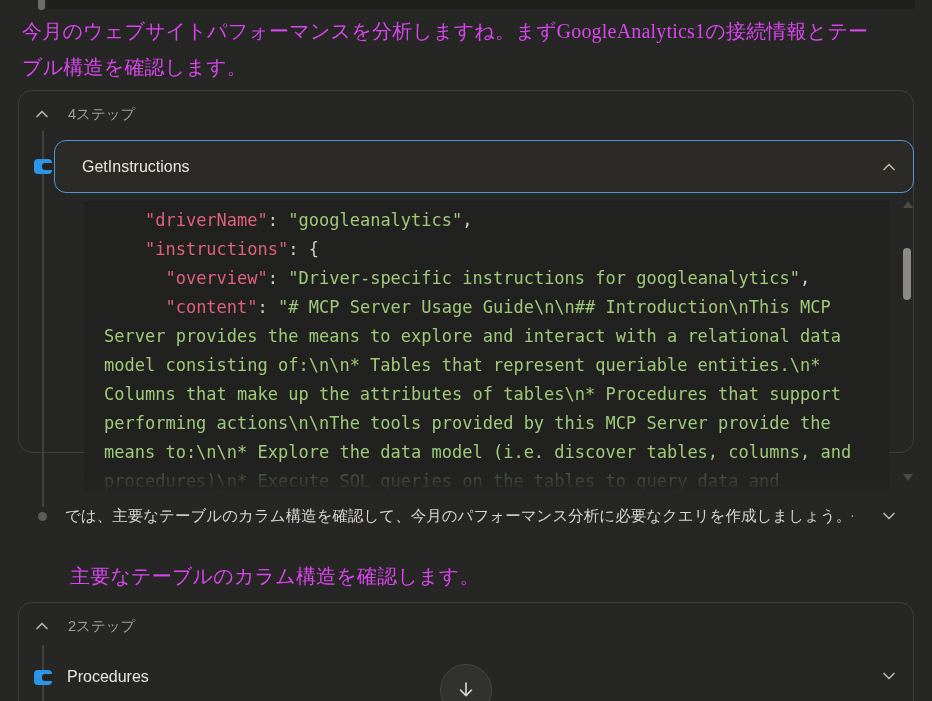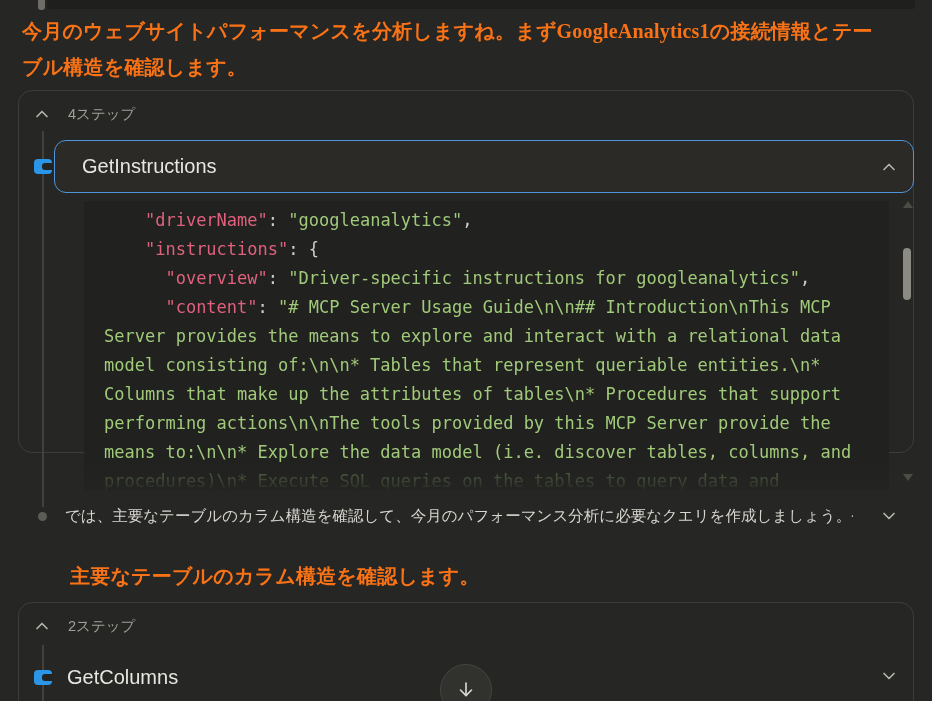--- a/index.html
+++ b/index.html
@@ -9,23 +9,23 @@
     background:#262624;
     font-family:"Liberation Sans","DejaVu Sans",sans-serif;
   }
   
   .prev-edge{ position:absolute; left:47px; top:0; width:868px; height:9px;
     background:#1f1f1d; border-radius:0 0 3px 3px; }
   .prev-thread{ position:absolute; left:38px; top:0; width:7px; height:10px;
     background:#6e6d67; border-radius:0 0 3px 3px; }
 
   .prose{
-    position:absolute; left:22px; color:#f97316;
+    position:absolute; left:22px; color:#d946ef;
     font-family:"Liberation Serif","DejaVu Serif",serif;
-    font-size:20px; line-height:36px; letter-spacing:.2px;font-weight:bold;
+    font-size:20px; line-height:36px; letter-spacing:.2px;
   }
   .prose.p1{ top:13px; width:852px; }
   .prose.p2{ top:558px; width:880px;margin-left:48px; }
 
   .panel{
     position:absolute; left:18px; width:896px;
     border:1px solid #3e3d39; border-radius:14px; background:transparent;
   }
   .panel.panel1{ top:90px; height:363px; }
   .panel.panel2{ top:602px; height:130px; }
@@ -44,21 +44,21 @@
   .panel1 .tool-icon{ top:68px; }
   .panel2 .tool-icon{ top:67px; }
   .tool-icon .notch{ position:absolute; right:-1px; top:4px; width:11px; height:7px;
     background:#232321; border-radius:3px 0 0 3px; display:block; }
 
   .tool-box{
     position:absolute; left:35px; top:49px; width:860px; height:53px;
     border:1.5px solid #4e95d9; border-radius:12px; background:#2b2a27;
     display:flex; align-items:center; cursor:pointer;
   }
-  .tool-name{ color:#e8e6e0; font-size:20px; font-weight:500; margin-left:27px;text-align:center; }
+  .tool-name{ color:#e8e6e0; font-size:16px; font-weight:500; margin-left:27px;text-align:center; }
   .tool-box .chev{ position:absolute; right:16px; top:19px; }
 
   .tool-row{
     position:absolute; left:48px; top:56px; width:846px; height:36px;
     display:flex; align-items:center; cursor:pointer;
   }
   .tool-row .tool-name{ margin-left:0; }
   .tool-row .chev{ position:absolute; right:16px; top:10px; }
 
   .code-block{
@@ -160,21 +160,21 @@
       <span class="step-label">2ステップ</span>
     </div>
 
     <div class="thread"></div>
 
     <div class="tool-icon">
         <span class="notch"></span>
       </div>
 
     <div class="tool-row">
-      <span class="tool-name">GetColumns</span>
+      <span class="tool-name">Procedures</span>
       <svg class="chev" width="16" height="14" viewBox="0 0 16 14">
           <polyline points="3,4.5 8,9.5 13,4.5" fill="none" stroke="#b3b1a9" stroke-width="1.7" stroke-linecap="round" stroke-linejoin="round"></polyline>
         </svg>
     </div>
   </section>
 
   <button class="scroll-btn">
     <svg width="22" height="22" viewBox="0 0 24 24">
         <line x1="12" y1="4.5" x2="12" y2="17.5" stroke="#d9d7d0" stroke-width="1.8" stroke-linecap="round"></line>
         <polyline points="6,12 12,18.2 18,12" fill="none" stroke="#d9d7d0" stroke-width="1.8" stroke-linecap="round" stroke-linejoin="round"></polyline>

